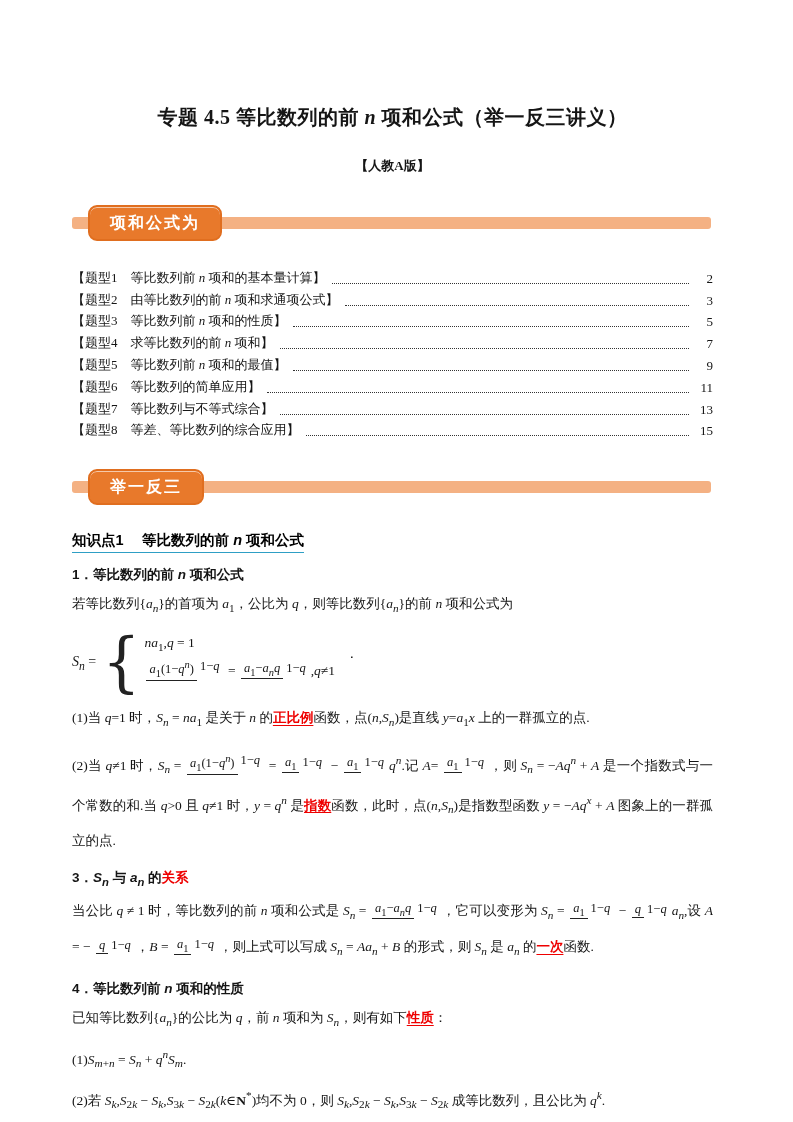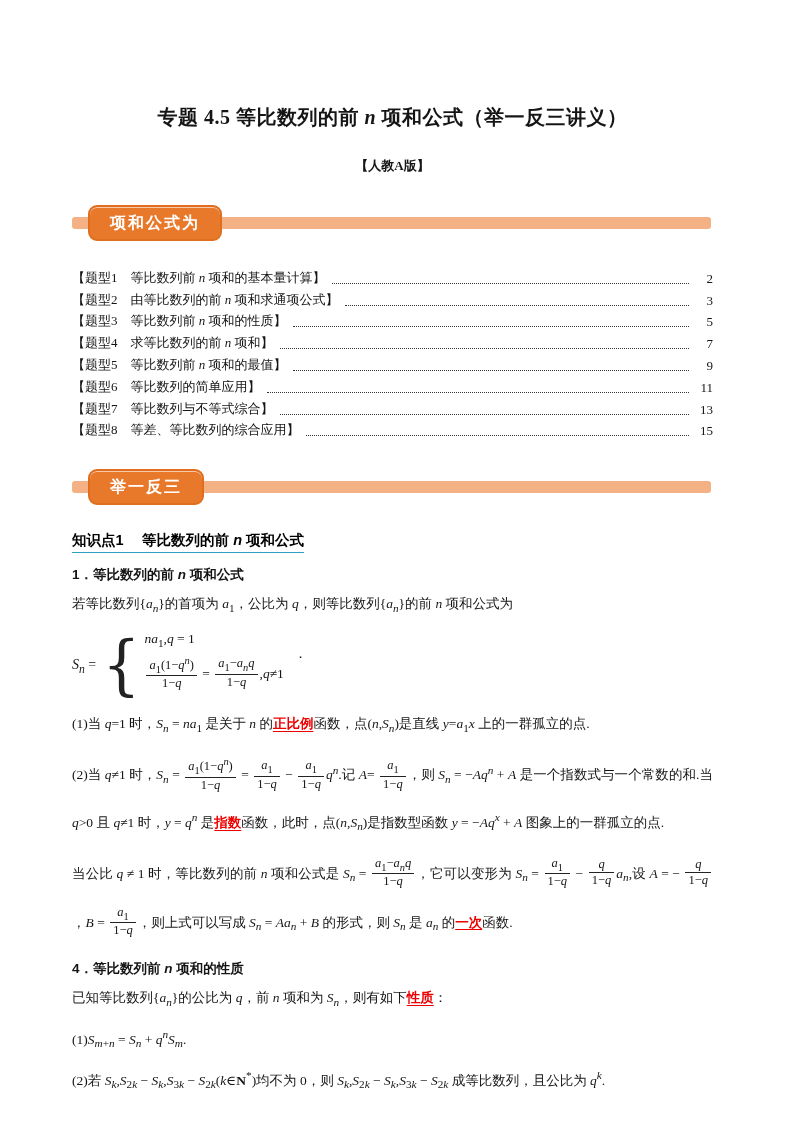--- a/index.html
+++ b/index.html
@@ -39,21 +39,21 @@
   .sec-heading{
     margin-top:13px;font-weight:bold;font-size:13.5px;
     font-family:"Liberation Sans","DejaVu Sans",sans-serif;
   }
   .para{margin-top:7px;line-height:25px;text-align:justify;}
   .para-loose{line-height:31px;}
   .red{color:#EE0000;font-weight:bold;font-family:"Liberation Sans","DejaVu Sans",sans-serif;}
   .red-u{color:#EE0000;font-weight:bold;text-decoration:underline;text-underline-offset:3px;
          font-family:"Liberation Sans","DejaVu Sans",sans-serif;}
   
-  .fr{display:inline-flex;flex-direction:column;text-align:center;vertical-align:middle;
+  .fr{display:inline-flex;flex-direction:row;text-align:center;vertical-align:middle;
       line-height:1.15;margin:8px 2px;font-size:12.5px;position:relative;top:-2px;}
   .fr .n{border-bottom:1px solid #222;padding:0 3px;display:block;}
   .fr .d{padding:0 3px;display:block;}
   
   .formula{display:flex;align-items:center;margin-top:10px;}
   .formula .lhs{font-size:14px;}
   .brace{font-family:"DejaVu Serif",serif;font-size:60px;font-weight:200;line-height:1;
          transform:scaleY(1.08);margin:0 4px 4px 6px;color:#222;}
   .cases{display:flex;flex-direction:column;font-size:13.5px;}
   .formula-end{margin-left:10px;align-self:flex-start;margin-top:14px;}
@@ -150,20 +150,21 @@
         <span class="n"><i>a</i><sub>1</sub></span>
         <span class="d">1−<i>q</i></span>
       </span> − <span class="fr">
         <span class="n"><i>a</i><sub>1</sub></span>
         <span class="d">1−<i>q</i></span>
       </span><i>q</i><sup><i>n</i></sup>.记 <i>A</i>= <span class="fr">
         <span class="n"><i>a</i><sub>1</sub></span>
         <span class="d">1−<i>q</i></span>
       </span>，则 <i>S</i><sub><i>n</i></sub> = −<i>Aq</i><sup><i>n</i></sup> + <i>A</i> 是一个指数式与一个常数的和.当 <i>q</i>&gt;0 且 <i>q</i>≠1 时，<i>y</i> = <i>q</i><sup><i>n</i></sup> 是<span class="red-u">指数</span>函数，此时，点(<i>n</i>,<i>S</i><sub><i>n</i></sub>)是指数型函数 <i>y</i> = −<i>Aq</i><sup><i>x</i></sup> + <i>A</i> 图象上的一群孤立的点.</div>
 
+  <div class="sec-heading">3．<i>S</i><sub><i>n</i></sub> 与 <i>a</i><sub><i>n</i></sub> 的<span class="red">关系</span></div>
   <div class="para para-loose">当公比 <i>q</i> ≠ 1 时，等比数列的前 <i>n</i> 项和公式是 <i>S</i><sub><i>n</i></sub> = <span class="fr">
         <span class="n"><i>a</i><sub>1</sub>−<i>a</i><sub><i>n</i></sub><i>q</i></span>
         <span class="d">1−<i>q</i></span>
       </span>，它可以变形为 <i>S</i><sub><i>n</i></sub> = <span class="fr">
         <span class="n"><i>a</i><sub>1</sub></span>
         <span class="d">1−<i>q</i></span>
       </span> − <span class="fr">
         <span class="n"><i>q</i></span>
         <span class="d">1−<i>q</i></span>
       </span><i>a</i><sub><i>n</i></sub>,设 <i>A</i> = − <span class="fr">

